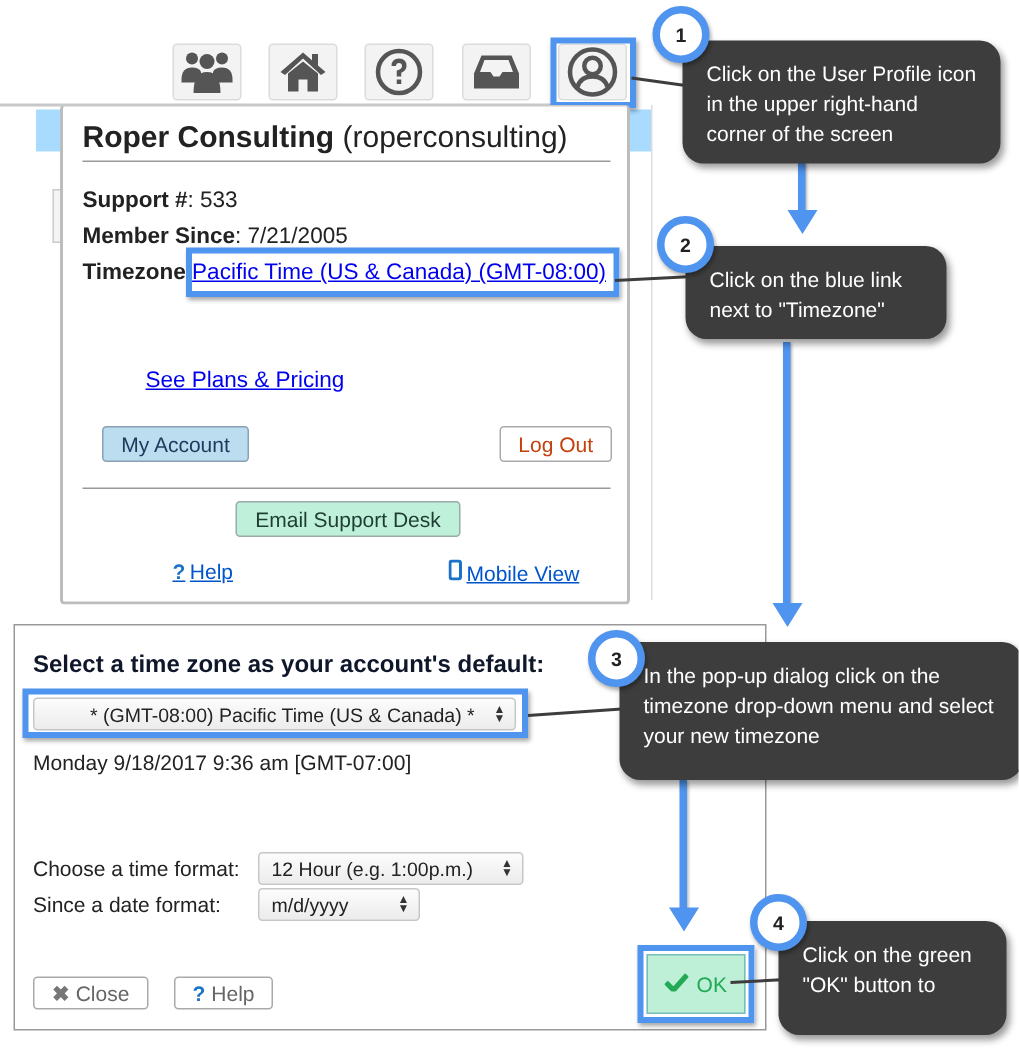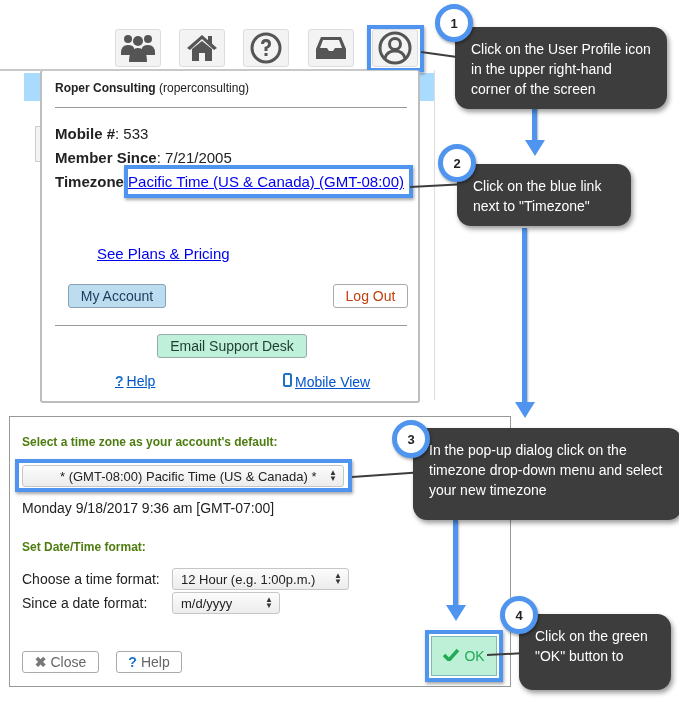--- a/index.html
+++ b/index.html
@@ -10,36 +10,36 @@
   .topbar-line { position: absolute; left: 0; top: 69px; width: 420px; height: 2px; background: #c8c8c8; }
   .bg-blue-strip { position: absolute; left: 24px; top: 73px; width: 410px; height: 28px; background: #a9dbff; }
   .bg-tab { position: absolute; left: 35px; top: 126px; width: 10px; height: 36px; border: 1px solid #ccc; border-right: none; background: #f4f4f4; }
   .right-vline { position: absolute; left: 434px; top: 70px; width: 1px; height: 330px; background: #ddd; }
   .icon-btn { position: absolute; top: 29px; width: 46px; height: 38px; background: #f3f3f3; border: 1px solid #dcdcdc; border-radius: 3px; display: flex; align-items: center; justify-content: center; }
   .icon-btn svg { display: block; }
   .hl-box { position: absolute; border: 4px solid #4f94ef; box-shadow: 1px 2px 3px rgba(0,0,0,.35); }
 
   
   .popup { position: absolute; left: 40px; top: 70px; width: 380px; height: 333px; background: #fff; border: 2px solid #bdbdbd; border-top: 1px solid #c8c8c8; border-radius: 3px; }
-  .popup .title { position: absolute; left: 13px; top: 10px; font-size: 12px; color: #222; }
+  .popup .title { position: absolute; left: 13px; top: 10px; font-size: 20px; color: #222; }
   .popup .title b { font-weight: bold; }
   .popup .hr { position: absolute; left: 13px; width: 352px; height: 1px; background: #999; }
   .row { position: absolute; left: 13px; font-size: 15px; color: #222; white-space: nowrap; }
   .row b { font-weight: bold; }
   .link { color: #0000ee; text-decoration: underline; cursor: pointer; }
   .btn { position: absolute; font-size: 14px; border-radius: 3px; display: flex; align-items: center; justify-content: center; gap: 5px; cursor: pointer; white-space: nowrap; }
   .btn-team { left: 56px; top: 147px; width: 133px; height: 24px; border: 1px solid #aaa; background: #fff; color: #2bb24c; }
   .btn-myacct { left: 26px; top: 213px; width: 98px; height: 24px; border: 1px solid #8aa0b5; background: #bcdcf0; color: #1d3a5c; }
   .btn-logout { left: 291px; top: 213px; width: 75px; height: 24px; border: 1px solid #aaa; background: #fff; color: #c2410c; }
   .btn-email { left: 115px; top: 263px; width: 150px; height: 24px; border: 1px solid #9aa; background: #bff0d9; color: #1e3d33; }
   .popup .foot-link { position: absolute; top: 302px; font-size: 14px; color: #0055cc; text-decoration: underline; cursor: pointer; display: flex; align-items: center; gap: 3px; }
 
   
   .dialog { position: absolute; left: 9px; top: 416px; width: 502px; height: 271px; background: #fff; border: 1px solid #999; }
-  .dialog .heading { position: absolute; left: 12px; font-size: 12px; font-weight: bold; color: #4d7c0f; }
+  .dialog .heading { position: absolute; left: 12px; font-size: 16px; font-weight: bold; color: #0f172a; }
   .dialog .text { position: absolute; left: 12px; font-size: 14px; color: #222; white-space: nowrap; }
   .select { position: absolute; height: 22px; font-size: 13px; color: #222; background: linear-gradient(#fcfcfc, #ececec); border: 1px solid #c6c6c6; border-radius: 3px; padding-left: 8px; display: flex; align-items: center; cursor: pointer; }
   .select .caret { position: absolute; right: 6px; top: 4px; font-size: 8px; line-height: 6px; color: #333; text-align: center; }
   .dbtn { position: absolute; top: 234px; height: 22px; font-size: 14px; border: 1px solid #aaa; border-radius: 3px; background: #fff; color: #666; display: flex; align-items: center; justify-content: center; gap: 4px; cursor: pointer; }
   .ok-btn { position: absolute; left: 431px; top: 636px; width: 66px; height: 40px; background: #bdf0d6; border: 1px solid #7bb; display: flex; align-items: center; justify-content: center; gap: 5px; font-size: 14px; color: #22aa55; cursor: pointer; }
 
   
   .callout { position: absolute; background: #3d3d3d; color: #fff; font-size: 14px; line-height: 20px; border-radius: 14px; box-shadow: 2px 3px 5px rgba(0,0,0,.4); padding: 12px 14px 10px 16px; }
   .badge { position: absolute; width: 38px; height: 38px; border-radius: 50%; background: #fff; border: 5px solid #4f94ef; box-shadow: 1px 2px 3px rgba(0,0,0,.35); display: flex; align-items: center; justify-content: center; font-size: 13px; font-weight: bold; color: #222; }
   .connector { position: absolute; height: 2px; background: #3d3d3d; transform-origin: left center; }
@@ -104,21 +104,21 @@
 <div class="hl-box" style="left:367px; top:25px; width:57px; height:47px;"></div>
 
 <div class="popup">
   <div class="title">
     <b>Roper Consulting</b>
     <span>(roperconsulting)</span>
   </div>
   <div class="hr" style="top:36px;"></div>
 
   <div class="row" style="top:54px;">
-    <b>Mobile #</b><span>: 533</span>
+    <b>Support #</b><span>: 533</span>
   </div>
   <div class="row" style="top:78px;">
     <b>Member Since</b><span>: 7/21/2005</span>
   </div>
   <div class="row" style="top:102px;">
     <b>Timezone</b>
     <span class="link">Pacific Time (US &amp; Canada) (GMT-08:00)</span>
   </div>
 
   <div class="row link" style="top:174px; left:55px;">See Plans &amp; Pricing</div>
@@ -126,40 +126,39 @@
   <div class="btn btn-myacct">My Account</div>
   <div class="btn btn-logout">Log Out</div>
 
   <div class="hr" style="top:254px;"></div>
   <div class="btn btn-email">Email Support Desk</div>
 
   <div class="foot-link" style="left:73px;">
     <span style="font-weight:bold; color:#1a73c8; text-decoration:none;">?</span>
     <span>Help</span>
   </div>
-  <div class="foot-link" style="left:241px;justify-content:flex-end;">
+  <div class="foot-link" style="left:257px;justify-content:flex-end;">
     <span>
       <svg width="9" height="14" viewBox="0 0 9 14">
           <rect x="1" y="1" width="7" height="12" rx="1.5" fill="none" stroke="#1a73c8" stroke-width="2"></rect>
         </svg>
     </span>
     <span>Mobile View</span>
   </div>
 </div>
 <div class="hl-box" style="left:124px; top:165px; width:289px; height:33px;"></div>
 
 <div class="dialog">
   <div class="heading" style="top:18px;">Select a time zone as your account's default:</div>
   <div class="select" style="left:12px; top:48px; width:322px;padding-left:37px;">
     <span>* (GMT-08:00) Pacific Time (US &amp; Canada) *</span>
     <span class="caret">▲<br>▼</span>
   </div>
   <div class="text" style="top:83px;">Monday 9/18/2017 9:36 am [GMT-07:00]</div>
 
-  <div class="heading" style="top:123px;">Set Date/Time format:</div>
   <div class="text" style="top:154px;">Choose a time format:</div>
   <div class="select" style="left:162px; top:151px; width:177px;">
     <span>12 Hour (e.g. 1:00p.m.)</span>
     <span class="caret">▲<br>▼</span>
   </div>
   <div class="text" style="top:178px;">Since a date format:</div>
   <div class="select" style="left:162px; top:175px; width:108px;">
     <span>m/d/yyyy</span>
     <span class="caret">▲<br>▼</span>
   </div>

